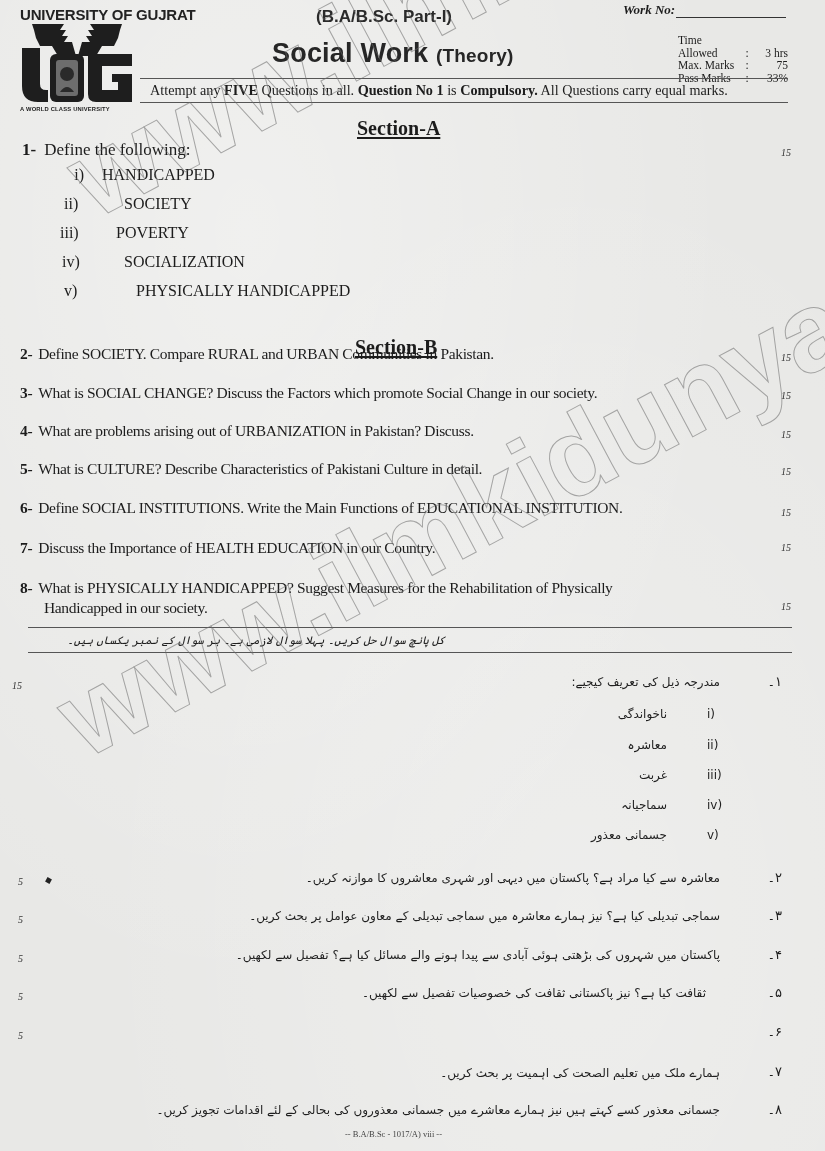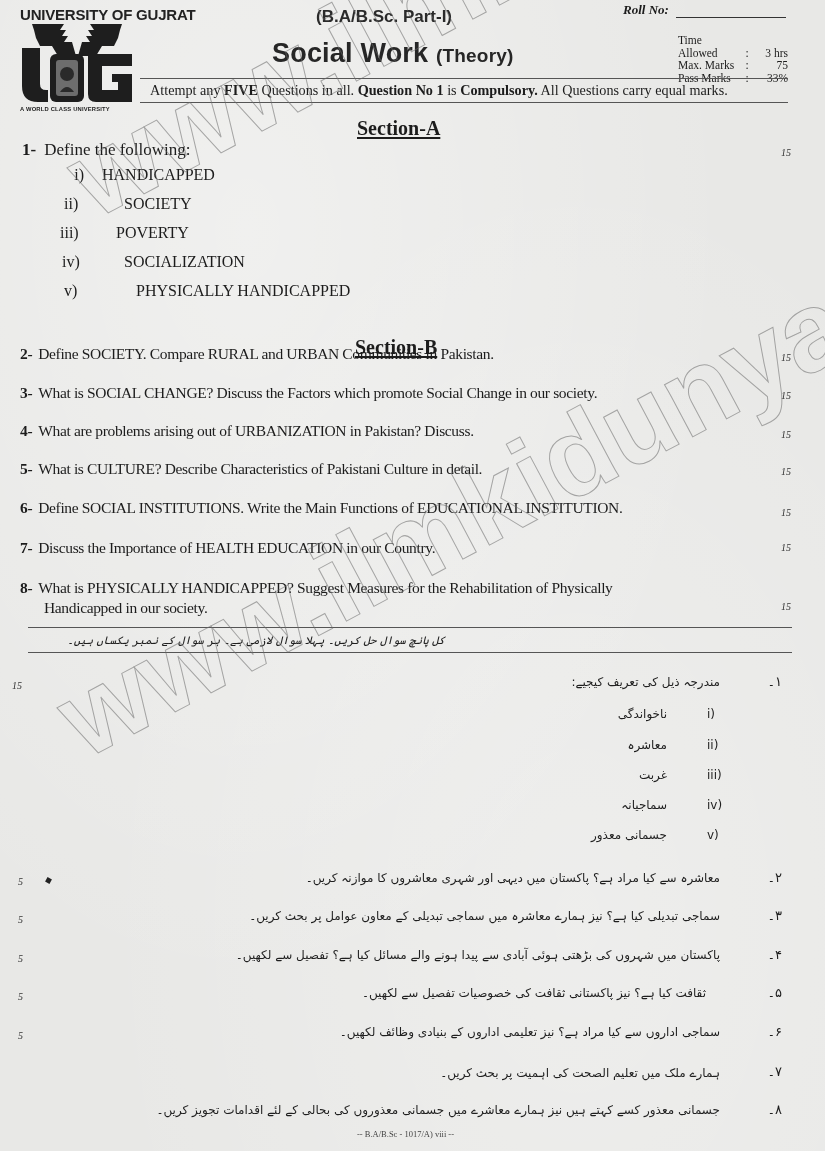--- a/index.html
+++ b/index.html
@@ -60,21 +60,21 @@
   .mark-l { left: 12px; }
 
   
   .urdu { direction: rtl; font-family: "DejaVu Sans", sans-serif; font-size: 12px; color: #1f1f1f; white-space: nowrap; }
   .urdu-instr { right: 380px; top: 634px; font-size: 11px; font-style: italic; }
   .hr3 { left: 28px; top: 627px; width: 764px; }
   .hr4 { left: 28px; top: 652px; width: 764px; }
   .uq-num { direction: rtl; font-family: "DejaVu Sans", sans-serif; font-size: 13px; width: 30px; text-align: right; }
   .u-sub { display: flex; direction: rtl; }
 
-  .footer { left: 357px; top: 1129px; font-size: 8.5px; color: #444; }
+  .footer { left: 345px; top: 1129px; font-size: 8.5px; color: #444; }
 
   
   .watermark { position: absolute; left: 0; top: 0; width: 825px; height: 1151px; pointer-events: none; }
 </style>
 </head>
 <body>
 
 <div class="page">
 
   <div class="abs logo-top">UNIVERSITY OF GUJRAT</div>
@@ -94,21 +94,21 @@
       <path d="M70 32 L114 32 L114 44 L84 44 L84 68 L100 68 L100 60 L94 60 L94 52 L114 52 L114 80 L78 80 Q70 80 70 72 Z" fill="#1e1e1e"></path>
     </svg>
   </div>
   <div class="abs logo-bottom">A WORLD CLASS UNIVERSITY</div>
 
   <div class="abs subtitle">(B.A/B.Sc. Part-I)</div>
   <div class="abs title">
     <span>Social Work</span>
     <span class="theory">(Theory)</span>
   </div>
-  <div class="abs roll">Roll No:</div>
+  <div class="abs roll">Work No:</div>
   <div class="abs roll-line"></div>
 
   <div class="abs meta">
     <div class="meta-row">
       <span class="k">Time Allowed</span>
       <span class="c">:</span>
       <span class="v">3 hrs</span>
     </div>
     <div class="meta-row">
       <span class="k">Max. Marks</span>
@@ -223,21 +223,20 @@
   <div class="abs mark mark-l" style="left:18px; top:953px">5</div>
   <div class="abs uq-num" style="left:752px; top:947px">۴۔</div>
   <div class="abs urdu" style="right:105px; top:948px">پاکستان میں شہروں کی بڑھتی ہوئی آبادی سے پیدا ہونے والے مسائل کیا ہے؟ تفصیل سے لکھیں۔</div>
 
   <div class="abs mark mark-l" style="left:18px; top:991px">5</div>
   <div class="abs uq-num" style="left:752px; top:985px">۵۔</div>
   <div class="abs urdu" style="right:119px; top:986px">ثقافت کیا ہے؟ نیز پاکستانی ثقافت کی خصوصیات تفصیل سے لکھیں۔</div>
 
   <div class="abs mark mark-l" style="left:18px; top:1030px">5</div>
   <div class="abs uq-num" style="left:752px; top:1024px">۶۔</div>
-  <div class="abs urdu" style="right:105px; top:1025px">سماجی اداروں سے کیا مراد ہے؟ نیز تعلیمی اداروں کے بنیادی وظائف لکھیں۔</div>
 
   <div class="abs uq-num" style="left:752px; top:1064px">۷۔</div>
   <div class="abs urdu" style="right:105px; top:1066px">ہمارے ملک میں تعلیم الصحت کی اہمیت پر بحث کریں۔</div>
 
   <div class="abs uq-num" style="left:752px; top:1102px">۸۔</div>
   <div class="abs urdu" style="right:105px; top:1103px">جسمانی معذور کسے کہتے ہیں نیز ہمارے معاشرے میں جسمانی معذوروں کی بحالی کے لئے اقدامات تجویز کریں۔</div>
 
   <div class="abs footer">-- B.A/B.Sc - 1017/A) viii --</div>
 
   <svg class="watermark" viewBox="0 0 825 1151">

